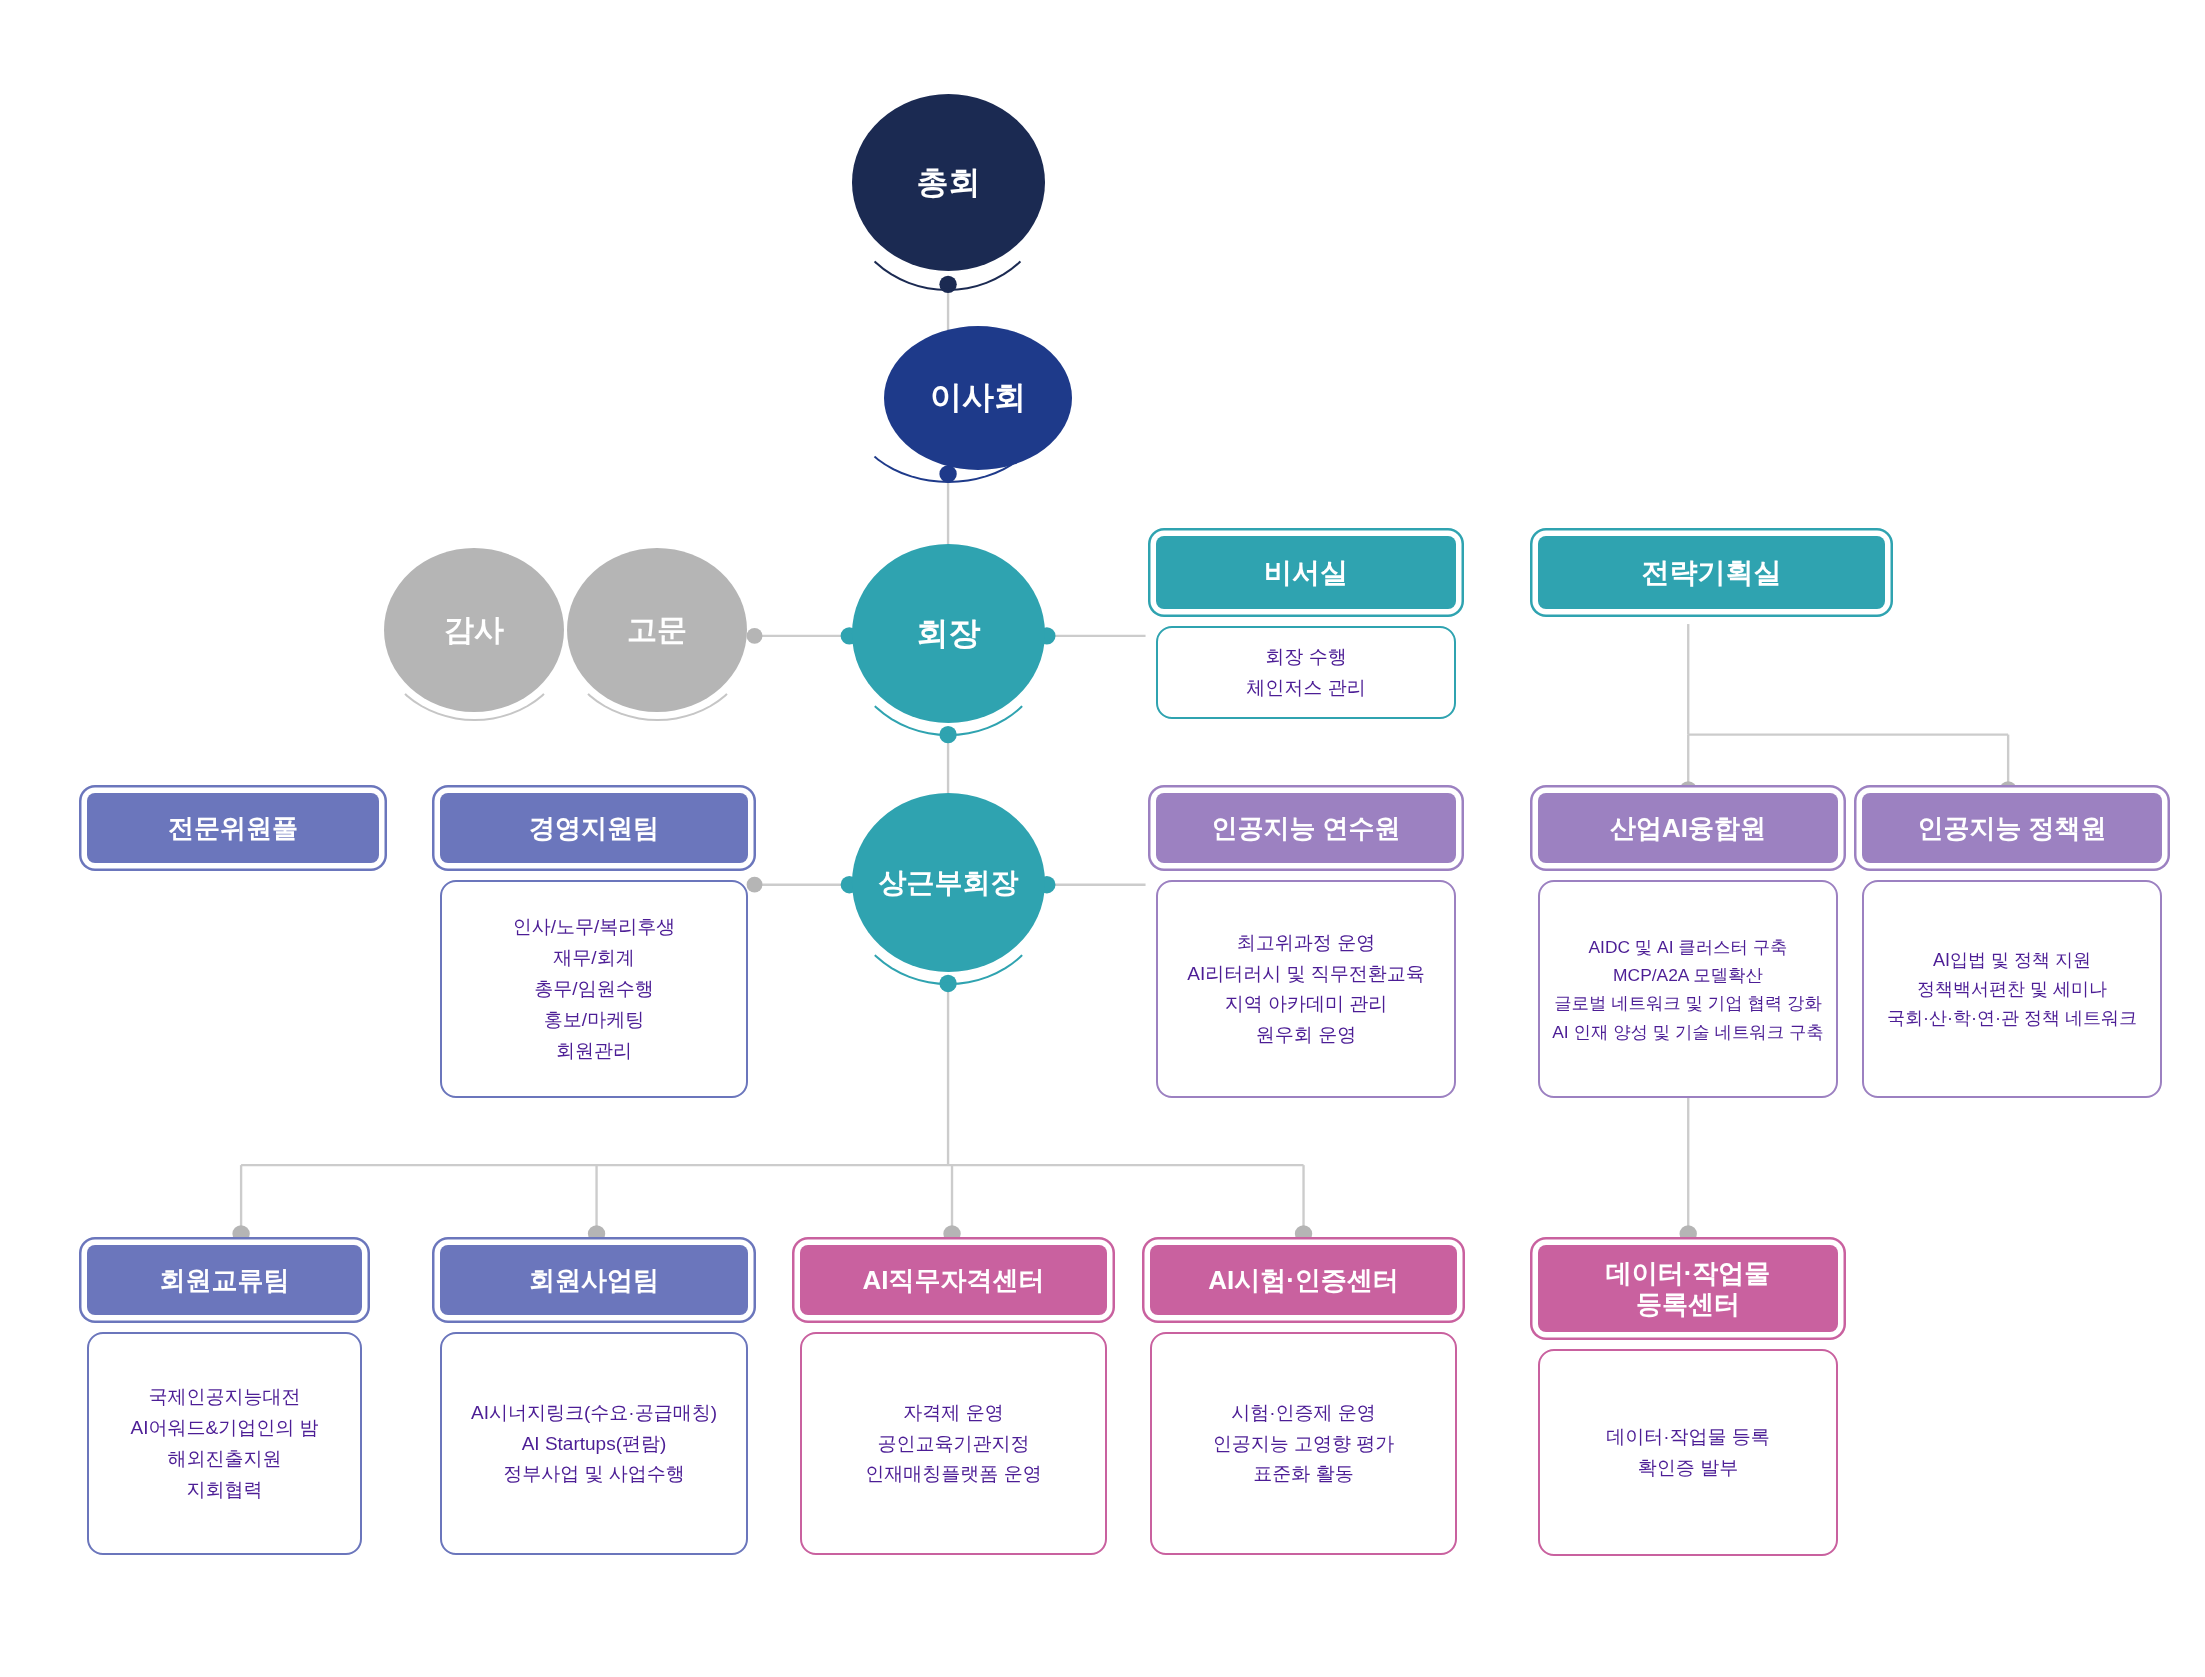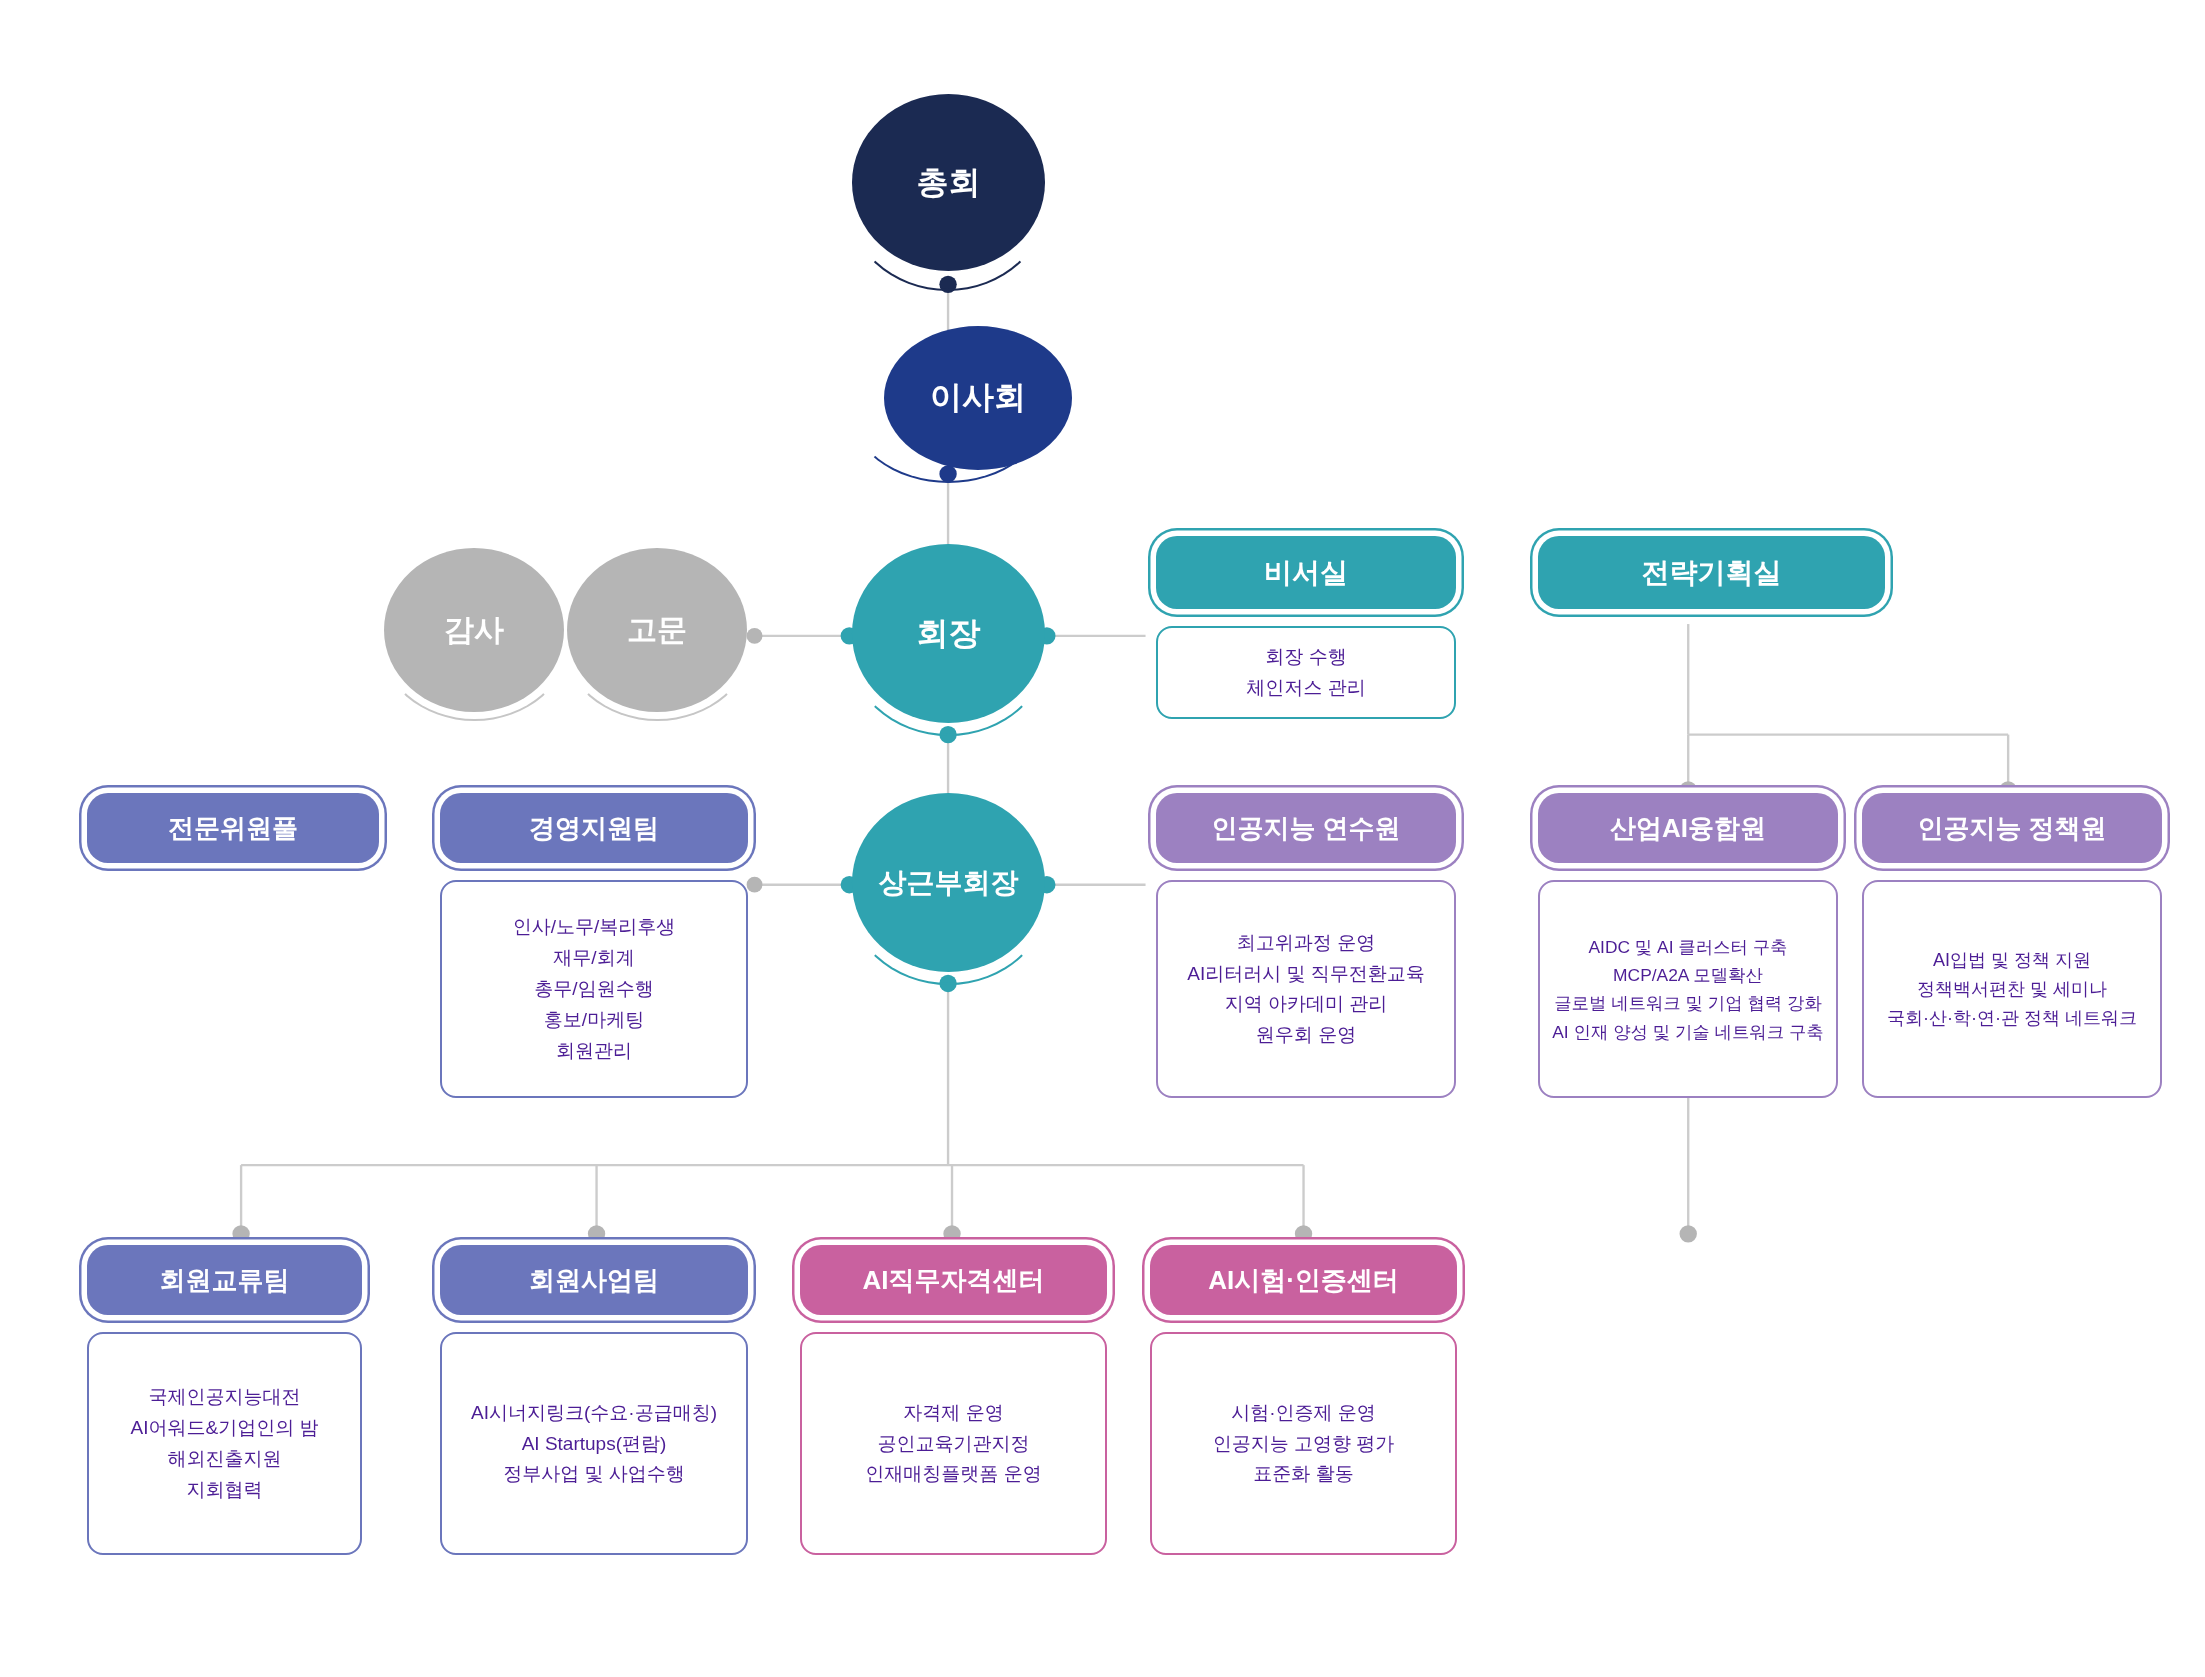--- a/index.html
+++ b/index.html
@@ -27,21 +27,21 @@
     position:absolute; z-index:2;
     border-radius:50%;
     border: 2.4px solid transparent;
     pointer-events:none;
   }
 
   
   .node { position:absolute; z-index:3; }
   .node .hdr {
     position: relative;
-    border-radius: 21px;
+    border-radius: 8px;
     display:flex; align-items:center; justify-content:center;
     color:#fff; font-weight:bold; text-align:center;
     line-height:1.18;
     box-shadow: 0 0 0 5.5px #ffffff, 0 0 0 8px var(--ring);
   }
   .node .body {
     margin-top: 11px;
     border: 2.4px solid var(--ring);
     border-radius: 16px;
     background:#fff;
@@ -260,15 +260,25 @@
     <div class="hdr" style="height:70px; background:#C9619F; font-size:26px;">
       <span>AI시험·인증센터</span>
     </div>
     <div class="body" style="height:223px; font-size:19px; margin-top:17.4px;">
       <div class="ln">시험·인증제 운영</div>
       <div class="ln">인공지능 고영향 평가</div>
       <div class="ln">표준화 활동</div>
     </div>
   </div>
 
+  <div class="node" style="left:1538px; top:1245px; width:300px; --ring:#C9619F;">
+    <div class="hdr" style="height:87px; background:#C9619F; font-size:26px; flex-direction:column;">
+      <span>데이터·작업물</span>
+      <span>등록센터</span>
+    </div>
+    <div class="body" style="height:207px; font-size:19px; margin-top:17.4px;">
+      <div class="ln">데이터·작업물 등록</div>
+      <div class="ln">확인증 발부</div>
+    </div>
+  </div>
 
 </div>
 
 
 </body></html>

